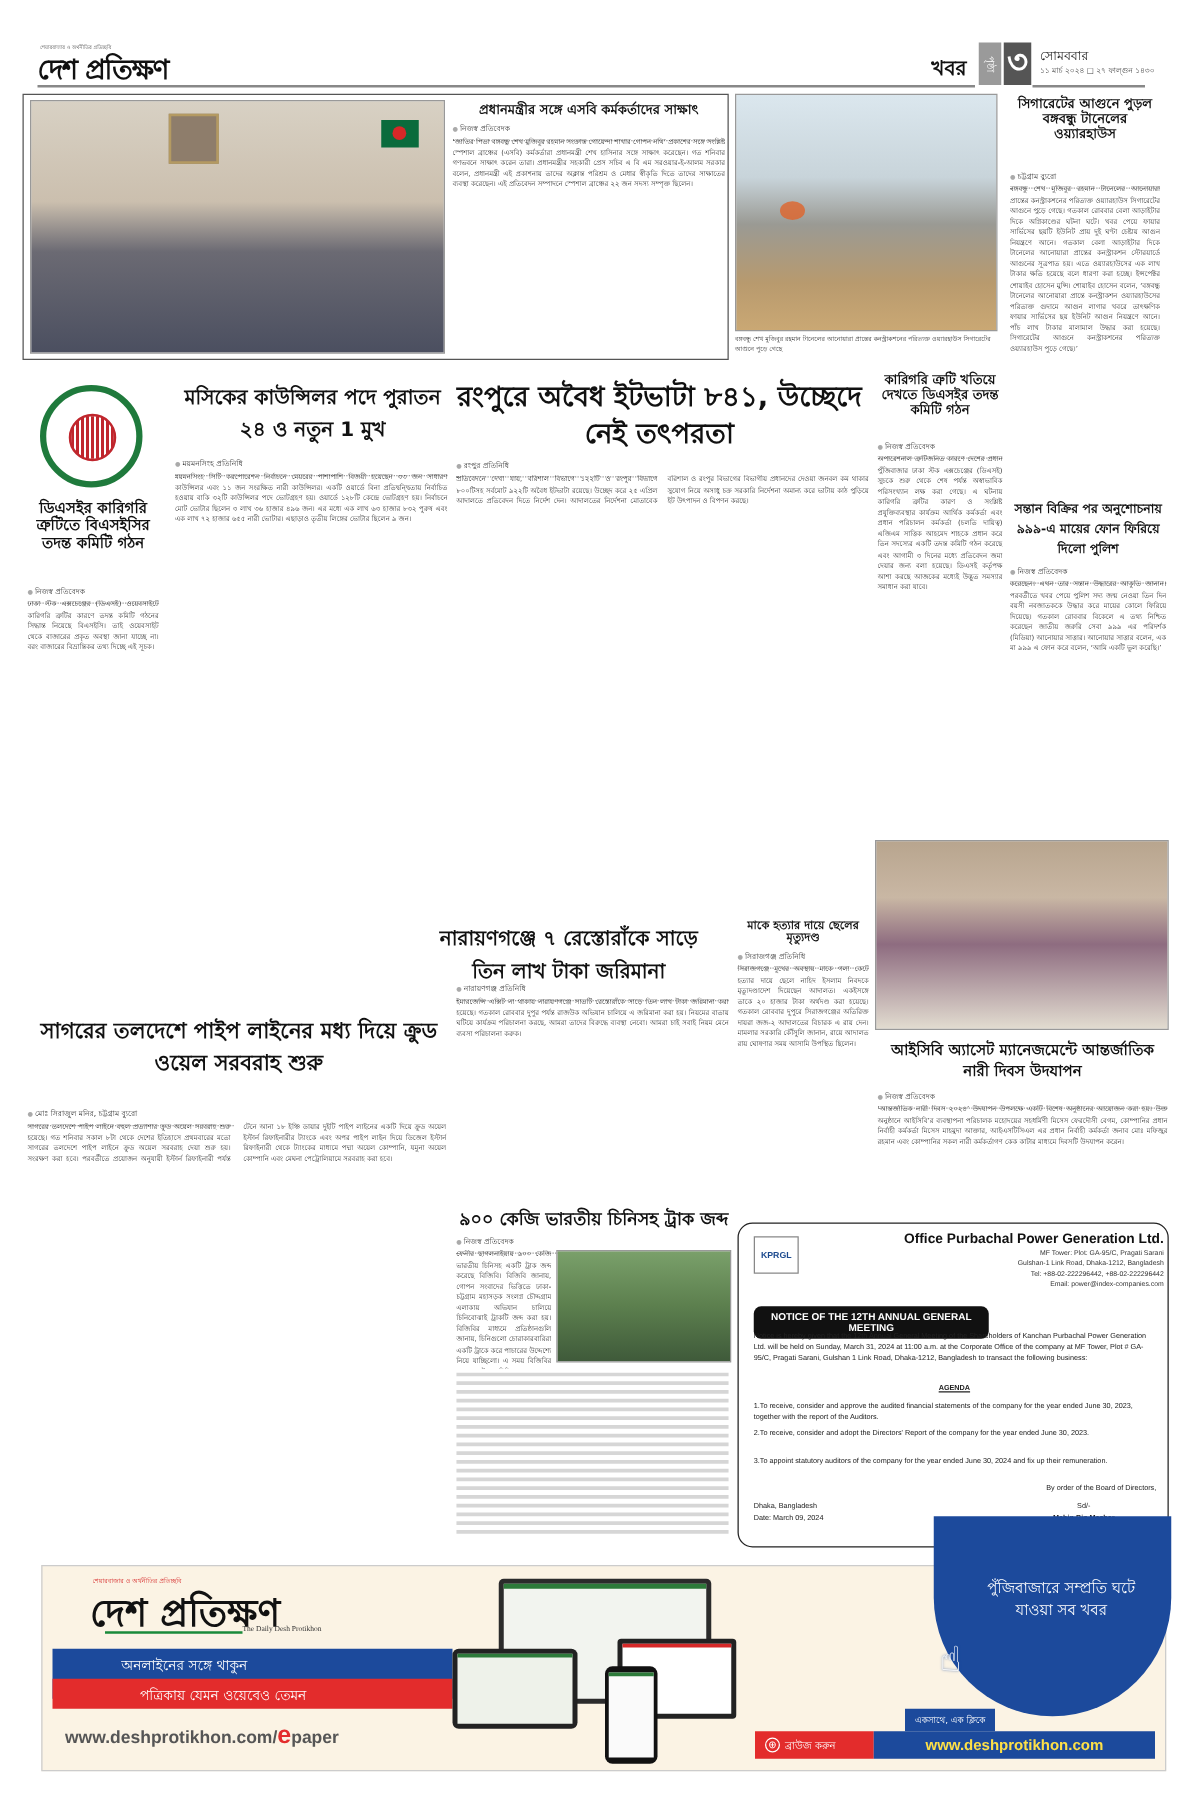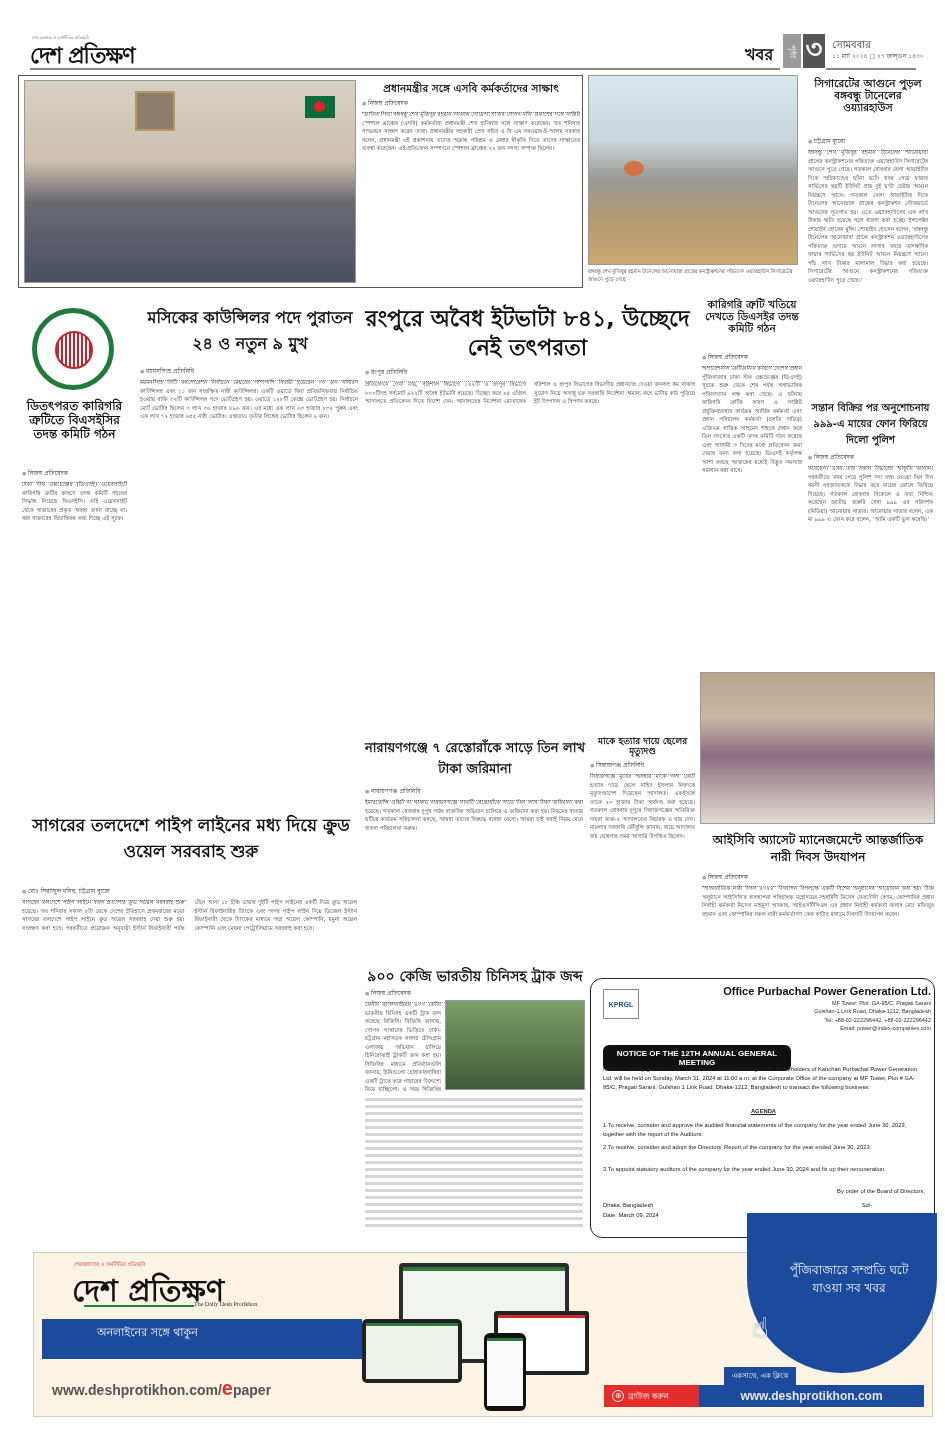--- a/index.html
+++ b/index.html
@@ -56,43 +56,43 @@
   <div style="position:absolute;left:35px;top:85px;width:20px;height:15px;background:#e0642a;border-radius:50%;opacity:.8"></div>
 </div>
 <div class="abs caption" style="left:588px;top:268px;width:210px">বঙ্গবন্ধু শেখ মুজিবুর রহমান টানেলের আনোয়ারা প্রান্তের কনস্ট্রাকশনের পরিত্যক্ত ওয়্যারহাউস সিগারেটের আগুনে পুড়ে গেছে</div>
 <div class="abs hd" style="left:808px;top:77px;width:120px;font-size:10.5px">সিগারেটের আগুনে পুড়ল বঙ্গবন্ধু টানেলের ওয়্যারহাউস</div>
 <div class="abs byline" style="left:808px;top:136px;width:120px">চট্টগ্রাম ব্যুরো</div>
 <div class="abs body" style="left:808px;top:148px;width:120px;height:270px;overflow:hidden">বঙ্গবন্ধু শেখ মুজিবুর রহমান টানেলের আনোয়ারা প্রান্তের কনস্ট্রাকশনের পরিত্যক্ত ওয়্যারহাউস সিগারেটের আগুনে পুড়ে গেছে। গতকাল রোববার বেলা আড়াইটার দিকে অগ্নিকাণ্ডের ঘটনা ঘটে। খবর পেয়ে ফায়ার সার্ভিসের ছয়টি ইউনিট প্রায় দুই ঘণ্টা চেষ্টায় আগুন নিয়ন্ত্রণে আনে। গতকাল বেলা আড়াইটার দিকে টানেলের আনোয়ারা প্রান্তের কনস্ট্রাকশন স্টোরয়ার্ডে আগুনের সূত্রপাত হয়। এতে ওয়্যারহাউসের এক লাখ টাকার ক্ষতি হয়েছে বলে ধারণা করা হচ্ছে। ইন্সপেক্টর শোয়াইব হোসেন মুন্সি। শোয়াইব হোসেন বলেন, ‘বঙ্গবন্ধু টানেলের আনোয়ারা প্রান্তে কনস্ট্রাকশন ওয়্যারহাউসের পরিত্যক্ত গুদামে আগুন লাগার খবরে তাৎক্ষণিক ফায়ার সার্ভিসের ছয় ইউনিট আগুন নিয়ন্ত্রণে আনে। পাঁচ লাখ টাকার মালামাল উদ্ধার করা হয়েছে। সিগারেটের আগুনে কনস্ট্রাকশনের পরিত্যক্ত ওয়্যারহাউস পুড়ে গেছে।’</div>
 
 <div class="abs" style="left:32px;top:308px;width:82px;height:82px;border-radius:50%;border:5px solid #1f7a3c;background:#fff">
   <div style="position:absolute;left:18px;top:18px;width:38px;height:38px;border-radius:50%;border:2px solid #c0262d;background:repeating-linear-gradient(90deg,#c0262d 0 2px,#fff 2px 4px)"></div>
 </div>
-<div class="abs hd" style="left:22px;top:400px;width:105px;font-size:12px">ডিতৎপরত কারিগরি ত্রুটিতে বিএসইসির তদন্ত কমিটি গঠন</div>
+<div class="abs hd" style="left:22px;top:400px;width:105px;font-size:12px">ডিএসইর কারিগরি ত্রুটিতে বিএসইসির তদন্ত কমিটি গঠন</div>
 <div class="abs byline" style="left:22px;top:468px;width:105px">নিজস্ব প্রতিবেদক</div>
 <div class="abs body" style="left:22px;top:480px;width:105px;height:310px;overflow:hidden">ঢাকা স্টক এক্সচেঞ্জের (ডিএসই) ওয়েবসাইটে কারিগরি ত্রুটির কারণে তদন্ত কমিটি গঠনের সিদ্ধান্ত নিয়েছে বিএসইসি। তাই ওয়েবসাইট থেকে বাজারের প্রকৃত অবস্থা জানা যাচ্ছে না। বরং বাজারের বিভ্রান্তিকর তথ্য দিচ্ছে এই সূচক।</div>
 
-<div class="abs hd" style="left:140px;top:305px;width:220px;font-size:16px;line-height:1.6">মসিকের কাউন্সিলর পদে পুরাতন ২৪ ও নতুন ৯ মুখ</div>
+<div class="abs hd" style="left:140px;top:305px;width:220px;font-size:16px;line-height:1.6">মসিকের কাউন্সিলর পদে পুরাতন ২৪ ও নতুন 1 মুখ</div>
 <div class="abs byline" style="left:140px;top:366px;width:218px">ময়মনসিংহ প্রতিনিধি</div>
 <div class="abs body" style="left:140px;top:378px;width:218px;height:412px;overflow:hidden">ময়মনসিংহ সিটি করপোরেশন নির্বাচনে মেয়রের পাশাপাশি বিজয়ী হয়েছেন ৩৩ জন সাধারণ কাউন্সিলর এবং ১১ জন সংরক্ষিত নারী কাউন্সিলর। একটি ওয়ার্ডে বিনা প্রতিদ্বন্দ্বিতায় নির্বাচিত হওয়ায় বাকি ৩২টি কাউন্সিলর পদে ভোটগ্রহণ হয়। ওয়ার্ডে ১২৮টি কেন্দ্রে ভোটগ্রহণ হয়। নির্বাচনে মোট ভোটার ছিলেন ৩ লাখ ৩৬ হাজার ৪৯৬ জন। এর মধ্যে এক লাখ ৬৩ হাজার ৮৩২ পুরুষ এবং এক লাখ ৭২ হাজার ৬৫৫ নারী ভোটার। এছাড়াও তৃতীয় লিঙ্গের ভোটার ছিলেন ৯ জন।</div>
 
 <div class="abs hd" style="left:360px;top:305px;width:335px;font-size:22px;line-height:1.3">রংপুরে অবৈধ ইটভাটা ৮৪১, উচ্ছেদে নেই তৎপরতা</div>
 <div class="abs byline" style="left:365px;top:367px;width:160px">রংপুর প্রতিনিধি</div>
 <div class="abs body" style="left:365px;top:380px;width:330px;height:320px;overflow:hidden;column-count:2;column-gap:8px">প্রতিবেদনে দেখা যায়, বরিশাল বিভাগে ১২২টি ও রংপুর বিভাগে ৮০০টিসহ সর্বমোট ৯২২টি অবৈধ ইটভাটা রয়েছে। উচ্ছেদ করে ২৫ এপ্রিল আদালতে প্রতিবেদন দিতে নির্দেশ দেন। আদালতের নির্দেশনা মোতাবেক বরিশাল ও রংপুর বিভাগের বিভাগীয় প্রধানদের দেওয়া জনবল কম থাকার সুযোগ নিয়ে অসাধু চক্র সরকারি নির্দেশনা অমান্য করে ভাটায় কাঠ পুড়িয়ে ইট উৎপাদন ও বিপণন করছে।</div>
 
 <div class="abs hd" style="left:702px;top:298px;width:100px;font-size:10.5px">কারিগরি ত্রুটি খতিয়ে দেখতে ডিএসইর তদন্ত কমিটি গঠন</div>
 <div class="abs byline" style="left:702px;top:352px;width:100px">নিজস্ব প্রতিবেদক</div>
 <div class="abs body" style="left:702px;top:364px;width:100px;height:300px;overflow:hidden">অপারেশনাল ত্রুটিজনিত কারণে দেশের প্রধান পুঁজিবাজার ঢাকা স্টক এক্সচেঞ্জের (ডিএসই) সূচকে শুরু থেকে শেষ পর্যন্ত অস্বাভাবিক পরিসংখ্যান লক্ষ করা গেছে। এ ঘটনায় কারিগরি ত্রুটির কারণ ও সংশ্লিষ্ট প্রযুক্তিব্যবস্থার কার্যক্রম আর্থিক কর্মকর্তা এবং প্রধান পরিচালন কর্মকর্তা (চলতি দায়িত্ব) এজিএম সাত্তিক আহমেদ শাহকে প্রধান করে তিন সদস্যের একটি তদন্ত কমিটি গঠন করেছে এবং আগামী ৩ দিনের মধ্যে প্রতিবেদন জমা দেয়ার জন্য বলা হয়েছে। ডিএসই কর্তৃপক্ষ আশা করছে আজকের মধ্যেই উদ্ভূত সমস্যার সমাধান করা যাবে।</div>
 
 <div class="abs hd" style="left:808px;top:400px;width:125px;font-size:10px;line-height:1.6">সন্তান বিক্রির পর অনুশোচনায় ৯৯৯-এ মায়ের ফোন ফিরিয়ে দিলো পুলিশ</div>
 <div class="abs byline" style="left:808px;top:452px;width:125px">নিজস্ব প্রতিবেদক</div>
 <div class="abs body" style="left:808px;top:464px;width:125px;height:200px;overflow:hidden">করেছেন। এখন তার সন্তান উদ্ধারের আকুতি জানান। পরবর্তীতে খবর পেয়ে পুলিশ সদ্য জন্ম নেওয়া তিন দিন বয়সী নবজাতককে উদ্ধার করে মায়ের কোলে ফিরিয়ে দিয়েছে। গতকাল রোববার বিকেলে এ তথ্য নিশ্চিত করেছেন জাতীয় জরুরি সেবা ৯৯৯ এর পরিদর্শক (মিডিয়া) আনোয়ার সাত্তার। আনোয়ার সাত্তার বলেন, এক মা ৯৯৯ এ ফোন করে বলেন, ‘আমি একটি ভুল করেছি।’</div>
 
 <div class="abs photo" style="left:700px;top:672px;width:235px;height:152px;background:linear-gradient(180deg,#b8a58e 0%,#c9b7a4 30%,#8e6c80 55%,#e2dcd0 100%)"></div>
 
-<div class="abs hd" style="left:365px;top:738px;width:220px;font-size:13px;line-height:1.6">নারায়ণগঞ্জে ৭ রেস্তোরাঁকে সাড়ে তিন লাখ টাকা জরিমানা</div>
+<div class="abs hd" style="left:345px;top:738px;width:220px;font-size:16px;line-height:1.6">নারায়ণগঞ্জে ৭ রেস্তোরাঁকে সাড়ে তিন লাখ টাকা জরিমানা</div>
 <div class="abs byline" style="left:365px;top:786px;width:218px">নারায়ণগঞ্জ প্রতিনিধি</div>
 <div class="abs body" style="left:365px;top:798px;width:218px;height:165px;overflow:hidden">ইমারজেন্সি এক্সিট না থাকায় নারায়ণগঞ্জে সাতটি রেস্তোরাঁকে সাড়ে তিন লাখ টাকা জরিমানা করা হয়েছে। গতকাল রোববার দুপুর পর্যন্ত রাজউক অভিযান চালিয়ে এ জরিমানা করা হয়। নিয়মের বাতায় ঘটিয়ে কার্যক্রম পরিচালনা করছে, আমরা তাদের বিরুদ্ধে ব্যবস্থা নেবো। আমরা চাই সবাই নিয়ম মেনে ব্যবসা পরিচালনা করুক।</div>
 
 <div class="abs hd" style="left:590px;top:736px;width:105px;font-size:9px">মাকে হত্যার দায়ে ছেলের মৃত্যুদণ্ড</div>
 <div class="abs byline" style="left:590px;top:760px;width:105px">সিরাজগঞ্জ প্রতিনিধি</div>
 <div class="abs body" style="left:590px;top:772px;width:105px;height:185px;overflow:hidden">সিরাজগঞ্জে মুখের অবস্থায় মাকে গলা কেটে হত্যার দায়ে ছেলে নাহিদ ইসলাম নিবদকে মৃত্যুদণ্ডাদেশ দিয়েছেন আদালত। একইসঙ্গে তাকে ২০ হাজার টাকা অর্থদণ্ড করা হয়েছে। গতকাল রোববার দুপুরে সিরাজগঞ্জের অতিরিক্ত দায়রা জজ-২ আদালতের বিচারক এ রায় দেন। মামলার সরকারি কৌঁসুলি জানান, রায়ে আদালত রায় ঘোষণার সময় আসামি উপস্থিত ছিলেন।</div>
 
 <div class="abs hd" style="left:702px;top:832px;width:232px;font-size:12px;line-height:1.45">আইসিবি অ্যাসেট ম্যানেজমেন্টে আন্তর্জাতিক নারী দিবস উদযাপন</div>
 <div class="abs byline" style="left:702px;top:872px;width:232px">নিজস্ব প্রতিবেদক</div>
 <div class="abs body" style="left:702px;top:884px;width:232px;height:75px;overflow:hidden">‘আন্তর্জাতিক নারী দিবস ২০২৪’ উদযাপন উপলক্ষে একটি বিশেষ অনুষ্ঠানের আয়োজন করা হয়। উক্ত অনুষ্ঠানে আইসিবি’র ব্যবস্থাপনা পরিচালক মহোদয়ের সহধর্মিণী মিসেস ফেরদৌসী বেগম, কোম্পানির প্রধান নির্বাহী কর্মকর্তা মিসেস মাহমুদা আক্তার, আইএসটিসিএল এর প্রধান নির্বাহী কর্মকর্তা জনাব মোঃ মফিজুর রহমান এবং কোম্পানির সকল নারী কর্মকর্তাগণ কেক কাটার মাধ্যমে দিবসটি উদযাপন করেন।</div>
@@ -149,20 +149,21 @@
   <div class="abs notice-text" style="left:226px;top:232px;width:100px;text-align:center;font-weight:bold">Mahin Bin Mazher</div>
   <div class="abs notice-text" style="left:226px;top:241px;width:100px;text-align:center">Managing Director</div>
 </div>
 
 <div class="abs ad" style="left:33px;top:1252px;width:900px;height:165px">
   <div class="abs" style="left:40px;top:8px;font-size:5px;color:#d62828">শেয়ারবাজার ও অর্থনীতির প্রতিচ্ছবি</div>
   <div class="abs" style="left:38px;top:14px;font-family:'DejaVu Serif',serif;font-weight:bold;font-size:30px;color:#111">দেশ প্রতিক্ষণ</div>
   <div class="abs" style="left:50px;top:52px;width:110px;height:1.5px;background:#1a8a3a"></div>
   <div class="abs" style="left:160px;top:48px;font-family:'Liberation Serif',serif;font-size:6px;color:#333">The Daily Desh Protikhon</div>
   <div class="abs" style="left:8px;top:66px;width:320px;height:40px;background:#1c4a9c;color:#fff;font-size:11px;padding:5px 0 16px 55px">অনলাইনের সঙ্গে থাকুন</div>
+  <div class="abs" style="left:8px;top:90px;width:320px;height:24px;background:#e32c2c;color:#fff;font-size:11px;padding:5px 0 0 70px">পত্রিকায় যেমন ওয়েবেও তেমন</div>
   <div class="abs" style="left:18px;top:124px;font-family:'Liberation Sans',sans-serif;font-weight:bold;font-size:14px;color:#555">
     <span>www.deshprotikhon.com/</span><span style="color:#e32c2c;font-size:20px">e</span><span>paper</span>
   </div>
 
   <div class="abs" style="left:365px;top:10px;width:170px;height:100px;background:#2b2b2b;border-radius:4px;padding:4px">
       <div style="width:100%;height:100%;background:#f2f4ef;border-top:4px solid #2d7a3a"></div>
     </div>
   <div class="abs" style="left:328px;top:66px;width:100px;height:64px;background:#222;border-radius:5px;padding:4px">
       <div style="width:100%;height:100%;background:#eef2ea;border-top:3px solid #2d7a3a"></div>
     </div>
@@ -174,14 +175,14 @@
     </div>
 
   <div class="abs" style="left:713px;top:-40px;width:190px;height:160px;border-radius:0 0 95px 95px;background:#1c4a9c"></div>
   <div class="abs" style="left:740px;top:8px;width:150px;text-align:center;color:#fff;font-size:12px;line-height:1.5">পুঁজিবাজারে সম্প্রতি ঘটে যাওয়া সব খবর</div>
   <div class="abs" style="left:718px;top:58px;font-size:28px;color:#fff;text-shadow:0 0 2px #1c4a9c">☝</div>
   <div class="abs" style="left:690px;top:114px;background:#1c4a9c;color:#fff;font-size:7px;padding:3px 8px">একসাথে, এক ক্লিকে</div>
   <div class="abs" style="left:570px;top:132px;width:95px;height:22px;background:#e32c2c;color:#fff;font-size:8px;display:flex;align-items:center;gap:4px;padding-left:8px">
     <span style="display:inline-block;width:12px;height:12px;border:1.5px solid #fff;border-radius:50%;text-align:center;font-size:8px;line-height:10px">⊕</span>
     <span>ব্রাউজ করুন</span>
   </div>
-  <div class="abs" style="left:665px;top:132px;width:225px;height:22px;background:#1c4a9c;color:#e5e5e5;font-family:'Liberation Sans',sans-serif;font-weight:bold;font-size:12px;display:flex;align-items:center;justify-content:center">www.deshprotikhon.com</div>
+  <div class="abs" style="left:665px;top:132px;width:225px;height:22px;background:#1c4a9c;color:#fde047;font-family:'Liberation Sans',sans-serif;font-weight:bold;font-size:12px;display:flex;align-items:center;justify-content:center">www.deshprotikhon.com</div>
 </div>
 
 </body></html>

